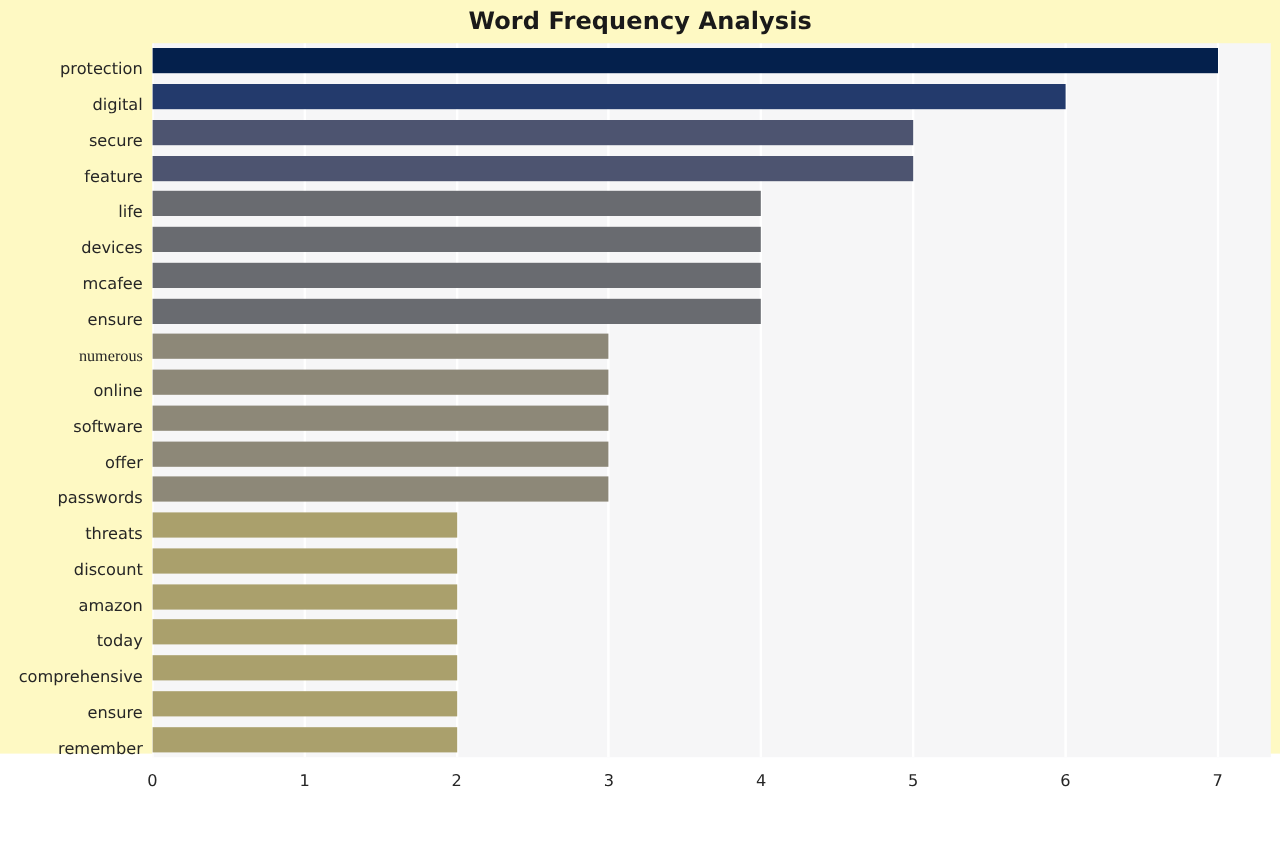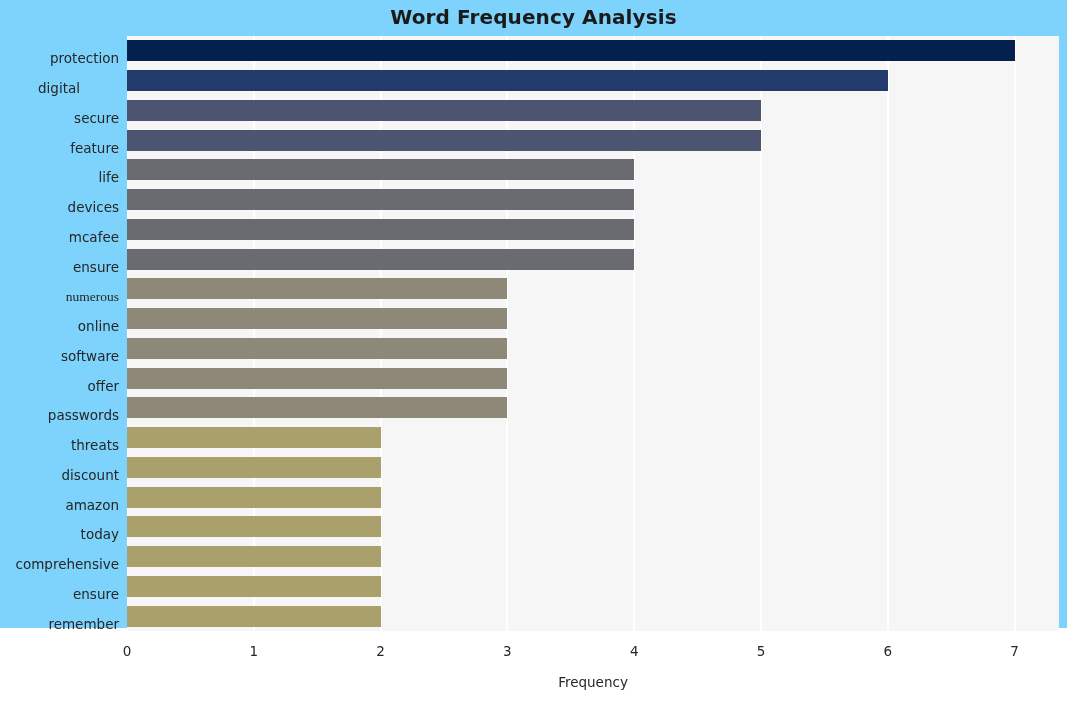--- a/index.html
+++ b/index.html
@@ -10,21 +10,21 @@
   body {
     width: 1067px;
     height: 701px;
     font-family: "DejaVu Sans", "Liberation Sans", sans-serif;
     overflow: hidden;
   }
   #figure {
     position: relative;
     width: 1067px;
     height: 628px;
-    background: #7dd3fc;
+    background: #fef9c3;
   }
 
   
   #chart-title {
     position: absolute;
     left: 0;
     top: 5px;
     width: 1067px;
     text-align: center;
     font-size: 20px;
@@ -112,21 +112,21 @@
 </style>
 </head>
 <body>
 
 <div id="figure">
 
   <div id="chart-title">Word Frequency Analysis</div>
 
   <div id="y-axis">
       <div class="ytick" style="top: 6.375px;">protection</div>
-      <div class="ytick" style="top: 36.125px; text-align: center;">digital</div>
+      <div class="ytick" style="top: 36.125px;">digital</div>
       <div class="ytick" style="top: 65.875px;">secure</div>
       <div class="ytick" style="top: 95.625px;">feature</div>
       <div class="ytick" style="top: 125.375px;">life</div>
       <div class="ytick" style="top: 155.125px;">devices</div>
       <div class="ytick" style="top: 184.875px;">mcafee</div>
       <div class="ytick" style="top: 214.625px;">ensure</div>
       <div class="ytick" style="top: 244.375px; font-family: Liberation Serif, serif;">numerous</div>
       <div class="ytick" style="top: 274.125px;">online</div>
       <div class="ytick" style="top: 303.875px;">software</div>
       <div class="ytick" style="top: 333.625px;">offer</div>
@@ -215,15 +215,14 @@
       <div class="xtick" style="left: 0px;">0</div>
       <div class="xtick" style="left: 126.803px;">1</div>
       <div class="xtick" style="left: 253.605px;">2</div>
       <div class="xtick" style="left: 380.408px;">3</div>
       <div class="xtick" style="left: 507.211px;">4</div>
       <div class="xtick" style="left: 634.014px;">5</div>
       <div class="xtick" style="left: 760.816px;">6</div>
       <div class="xtick" style="left: 887.619px;">7</div>
     </div>
 
-  <div id="xlabel">Frequency</div>
 
 </div>
 
 </body></html>

